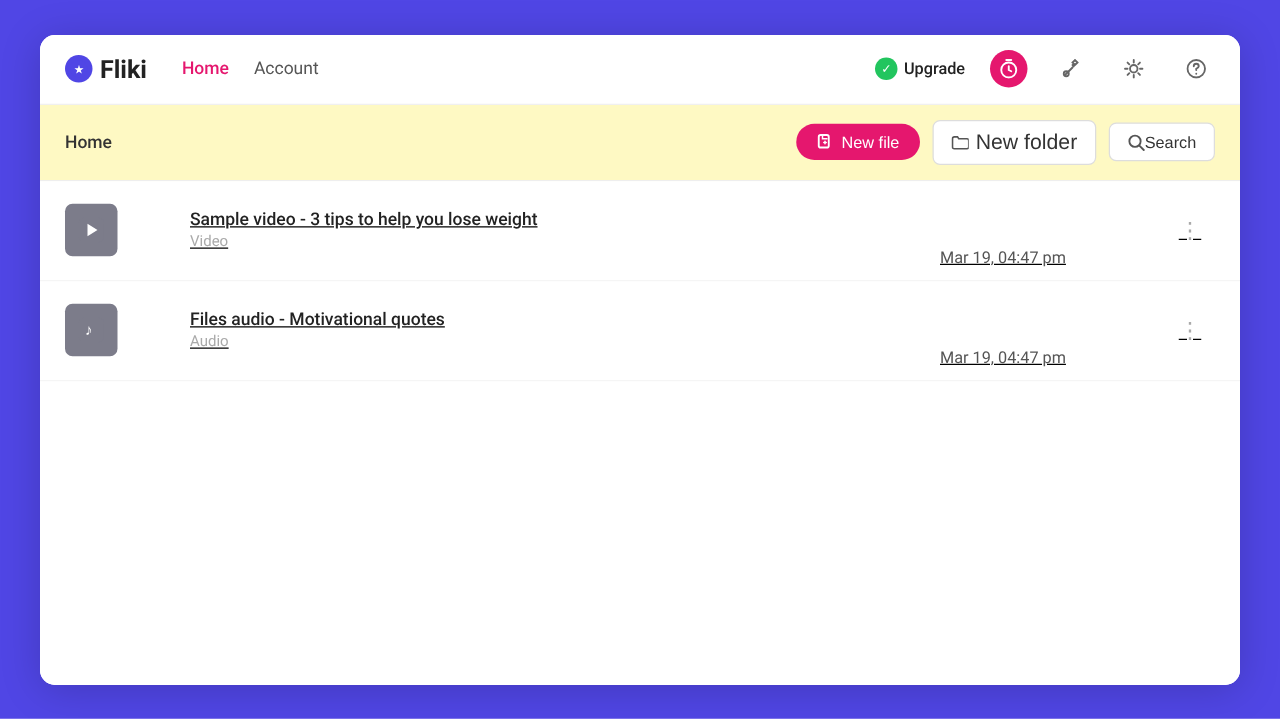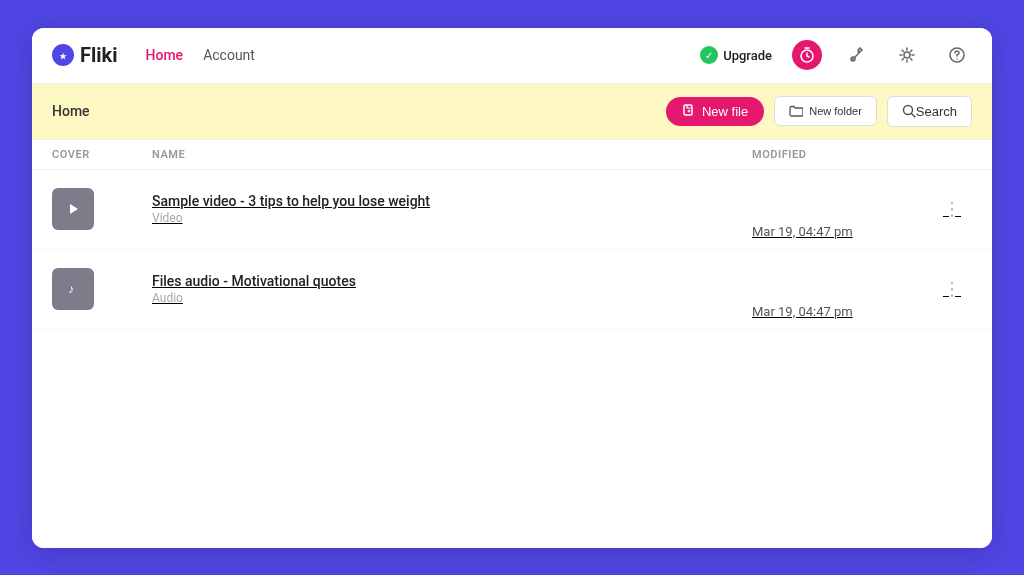--- a/index.html
+++ b/index.html
@@ -134,21 +134,21 @@
     }
     .new-folder-btn {
       display: flex;
       align-items: center;
       gap: 6px;
       background: #fff;
       color: #333;
       border: 1px solid #ddd;
       border-radius: 6px;
       padding: 7px 14px;
-      font-size: 11px;
+      font-size: 17px;
       cursor: pointer;
     }
     .search-btn {
       display: flex;
       align-items: center;
       gap: 0;
       background: #fff;
       color: #333;
       border: 1px solid #ddd;
       border-radius: 6px;
@@ -295,26 +295,20 @@
     <button class="search-btn">
       <svg width="14" height="14" viewBox="0 0 14 14" fill="none">
         <circle cx="6" cy="6" r="4.5" stroke="#555" stroke-width="1.5" fill="none"></circle>
         <path d="M9.5 9.5L13 13" stroke="#555" stroke-width="1.5" stroke-linecap="round"></path>
       </svg>
       <span>Search</span>
     </button>
   </div>
 
   <div class="file-list">
-    <div class="file-list-header">
-      <span class="col-header">COVER</span>
-      <span class="col-header">NAME</span>
-      <span class="col-header">MODIFIED</span>
-      <span class="col-header"></span>
-    </div>
 
     <div class="file-row">
       <div class="file-cover">
         <svg width="20" height="20" viewBox="0 0 20 20" fill="none">
           <rect width="20" height="20" rx="5" fill="#7c7c8a"></rect>
           <polygon points="7,5 15,10 7,15" fill="white"></polygon>
         </svg>
       </div>
       <div class="file-name-area">
         <div class="file-title">Sample video - 3 tips to help you lose weight</div>

